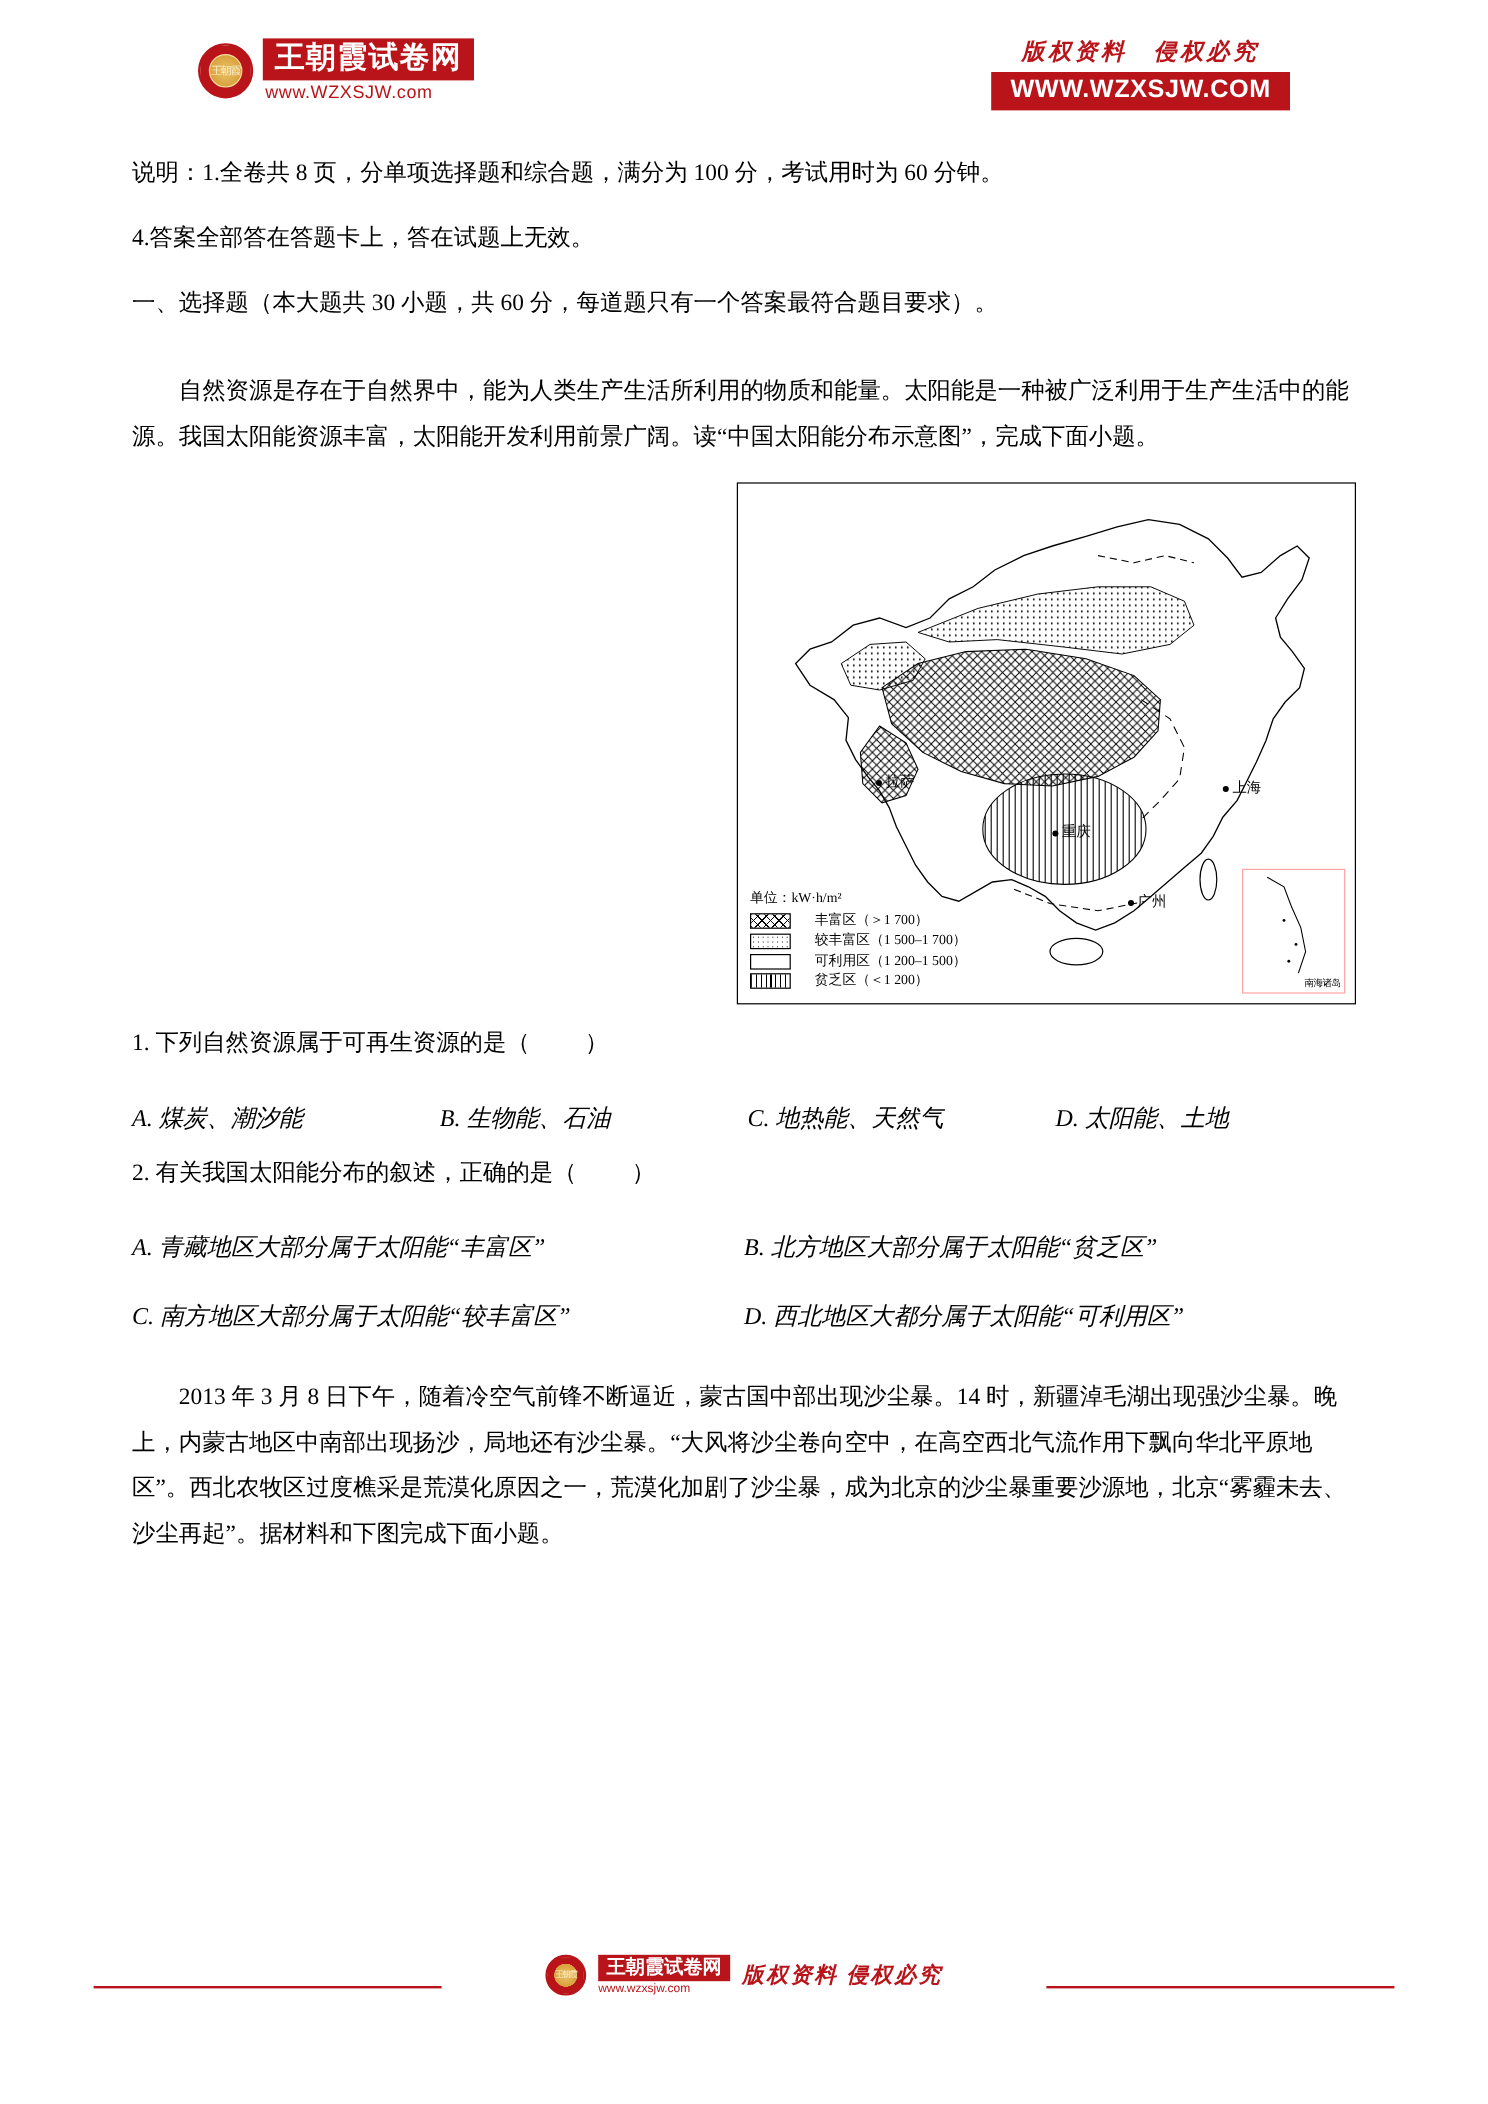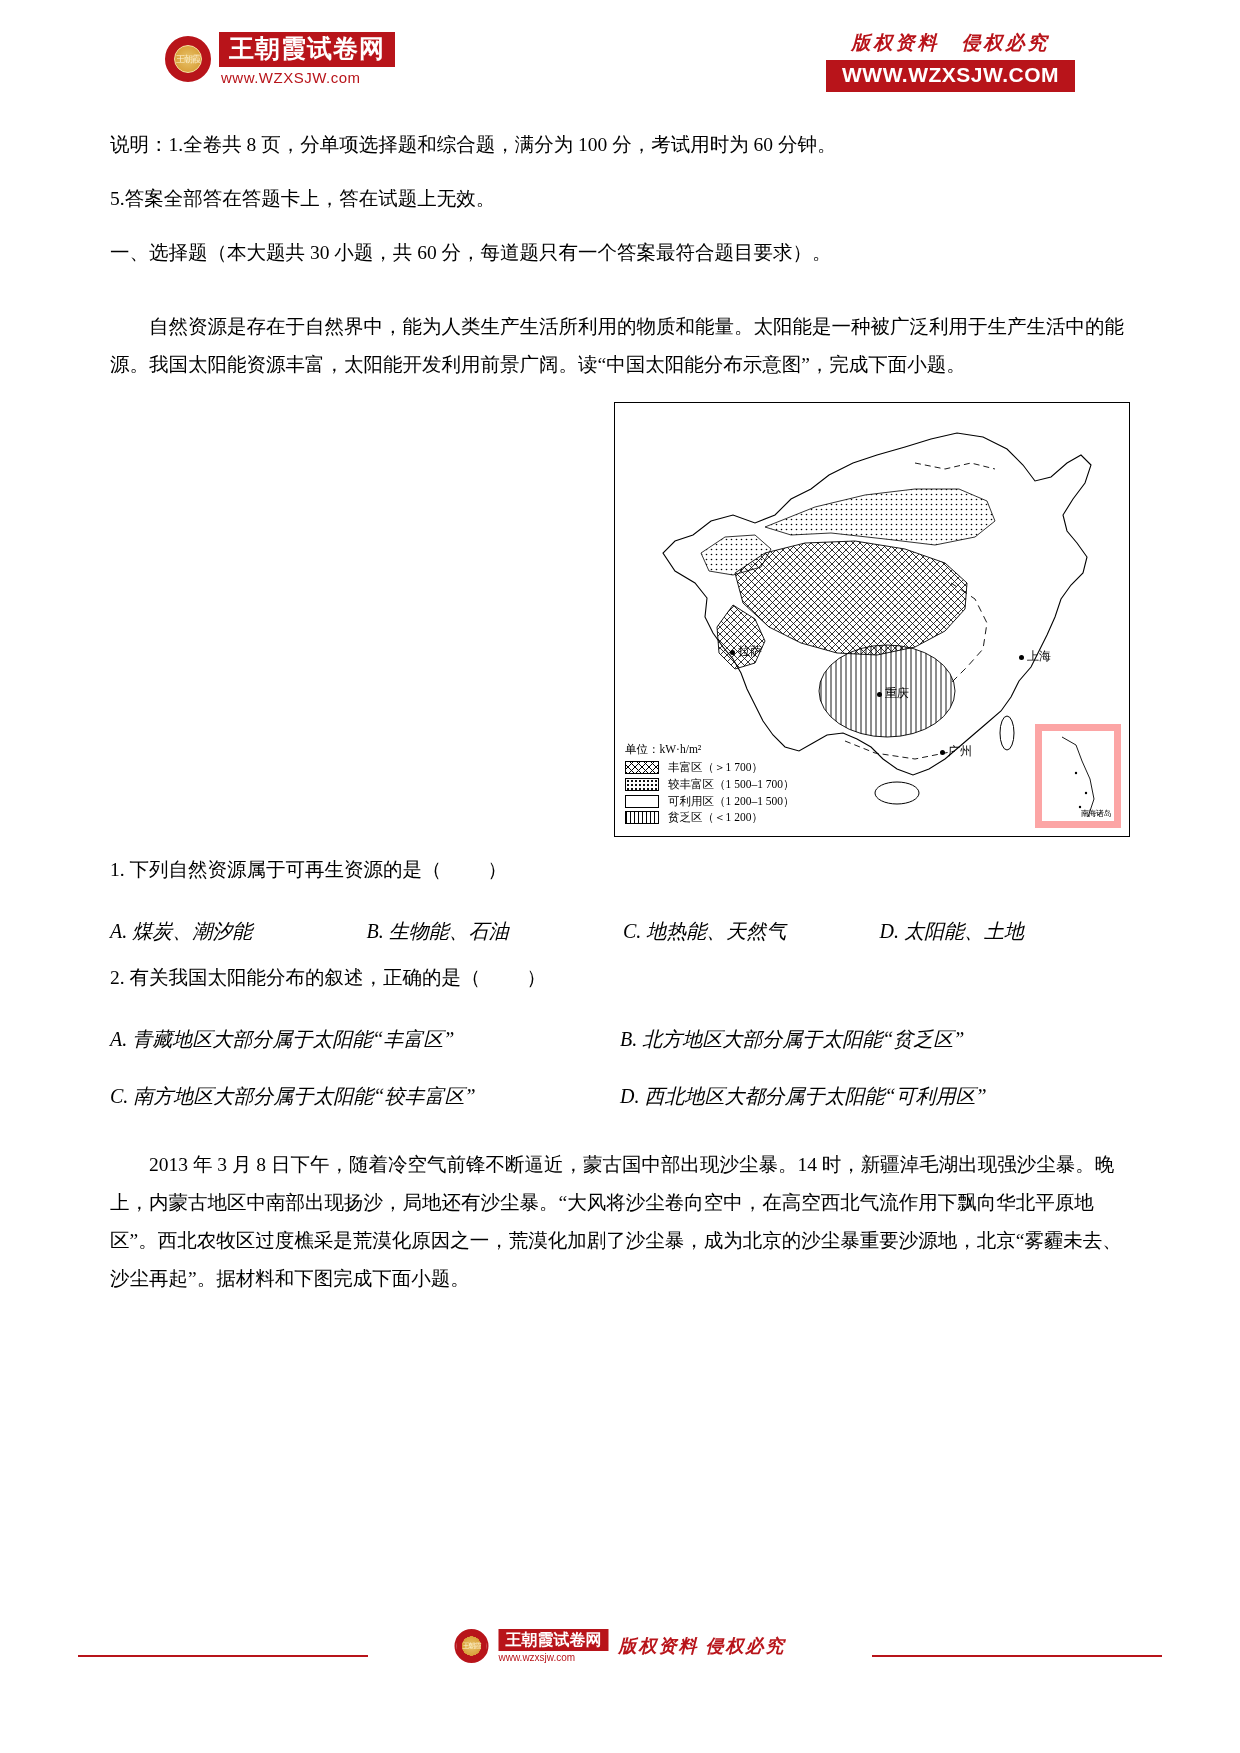--- a/index.html
+++ b/index.html
@@ -161,21 +161,21 @@
     background: #ffffff;
   }
   .legend {
     position: absolute;
     left: 10px;
     bottom: 10px;
     font-size: 11.5px;
     line-height: 1.45;
   }
   .legend-title { margin-bottom: 2px; }
-  .legend-row { display: flex; align-items: center; gap: 9px; }
+  .legend-row { display: flex; align-items: center; gap: 20px; }
   .swatch {
     width: 34px;
     height: 13px;
     border: 1px solid #000;
     box-sizing: border-box;
     flex: none;
   }
   .sw-cross {
     background-image:
       repeating-linear-gradient(45deg, #000 0 1px, transparent 1px 5px),
@@ -188,21 +188,21 @@
   .sw-blank { background: #ffffff; }
   .sw-vert {
     background-image: repeating-linear-gradient(90deg, #000 0 1px, transparent 1px 4px);
   }
   .inset {
     position: absolute;
     right: 8px;
     bottom: 8px;
     width: 86px;
     height: 104px;
-    border: 7px solid #fca5a5;
+    border: 1px solid #fca5a5;
     box-sizing: border-box;
   }
   .inset-label {
     position: absolute;
     right: 3px;
     bottom: 2px;
     font-size: 8px;
     letter-spacing: -0.5px;
   }
   .city {
@@ -298,21 +298,21 @@
       </div>
     </div>
     <div class="logo-right">
       <div class="slogan">版权资料　侵权必究</div>
       <div class="url-bar">WWW.WZXSJW.COM</div>
     </div>
   </div>
 
 
   <div class="p">说明：1.全卷共 8 页，分单项选择题和综合题，满分为 100 分，考试用时为 60 分钟。</div>
-  <div class="p">5.答案全部答在答题卡上，答在试题上无效。</div>
+  <div class="p">4.答案全部答在答题卡上，答在试题上无效。</div>
 
   <div class="p">一、选择题（本大题共 30 小题，共 60 分，每道题只有一个答案最符合题目要求）。</div>
 
   <div class="p indent kai">自然资源是存在于自然界中，能为人类生产生活所利用的物质和能量。太阳能是一种被广泛利用于生产生活中的能源。我国太阳能资源丰富，太阳能开发利用前景广阔。读“中国太阳能分布示意图”，完成下面小题。</div>
 
   <div class="figure-wrap">
     <div class="figure">
       <svg width="514" height="433" viewBox="0 0 514 433">
         <defs>
           <pattern id="pCross" width="7" height="7" patternUnits="userSpaceOnUse">

